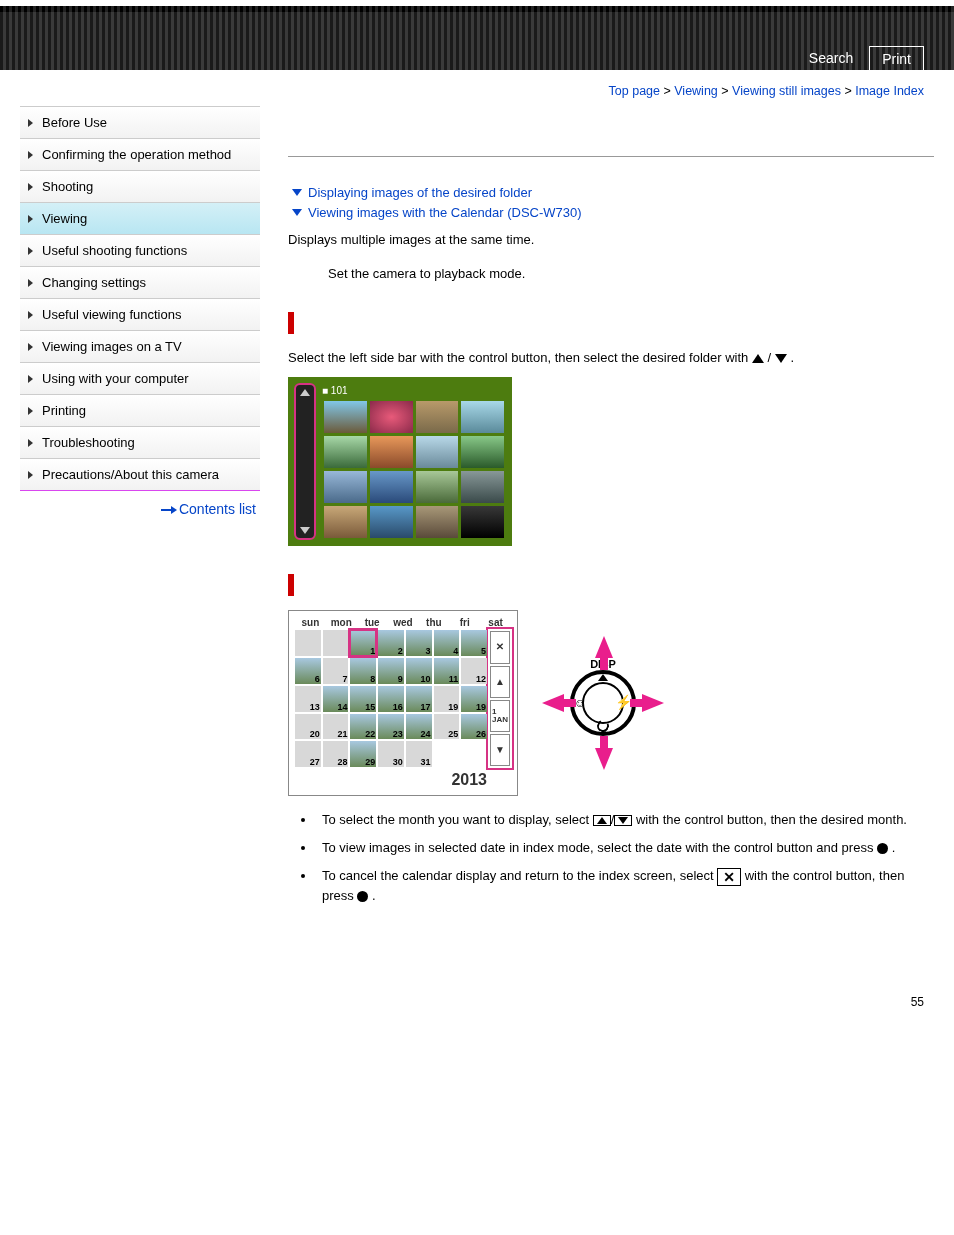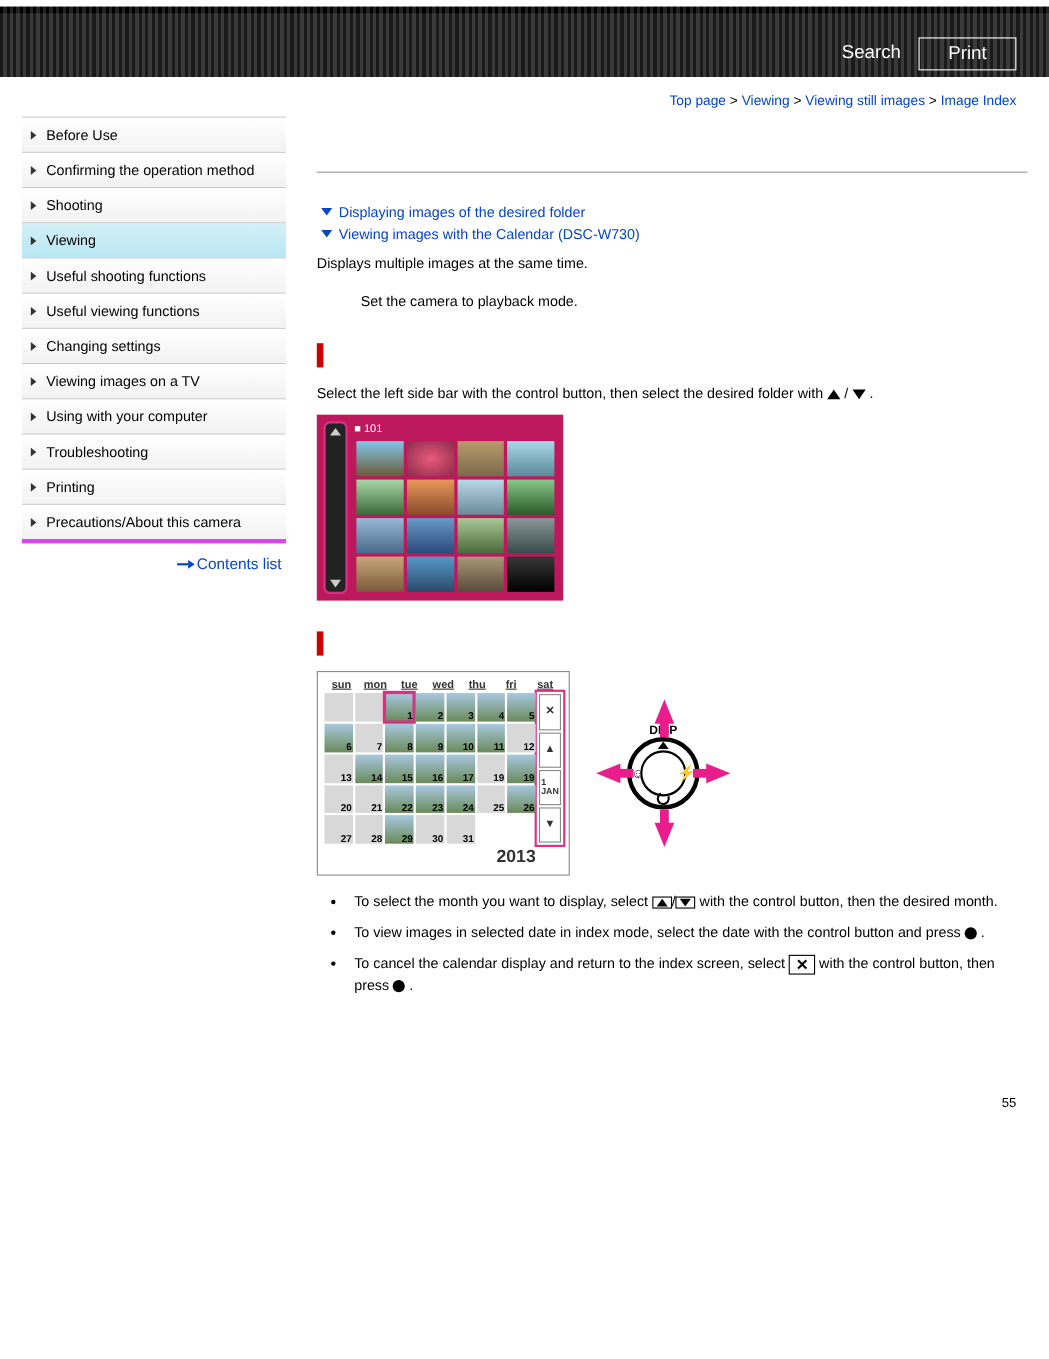--- a/index.html
+++ b/index.html
@@ -25,43 +25,44 @@
   .banner-buttons {
     position: absolute;
     right: 30px;
     top: 28px;
     display: flex;
     gap: 10px;
   }
   .banner-btn {
     border: 1px solid #fff;
     color: #fff;
-    padding: 4px 26px;
-    font-size: 17px;
+    padding: 4px 12px;
+    font-size: 14px;
     background: transparent;
     cursor: pointer;
+    margin-top: 12px;
   }
   .banner-btn.search { border: none; padding-right:6px;}
   .breadcrumb {
     text-align: right;
     padding: 14px 30px 8px 10px;
     font-size: 12.5px;
   }
   .breadcrumb a { color: #0645c8; text-decoration: none; cursor:pointer;}
   .breadcrumb span.sep { color: #000; }
   .layout {
     display: flex;
     padding: 0 20px 40px 20px;
     gap: 28px;
     align-items: flex-start;
   }
   .sidebar {
     width: 240px;
     flex-shrink: 0;
-    border-bottom: 4px solid #d946ef;
+    border-bottom: 1px solid #d946ef;
   }
   .nav-item {
     border-top: 1px solid #ccc;
     padding: 8px 8px 8px 22px;
     position: relative;
     font-size: 13px;
     cursor: pointer;
     background: linear-gradient(#fff, #f2f2f2);
   }
   .nav-item::before {
@@ -133,21 +134,21 @@
     display:inline-block; border:1px solid #000; padding:1px 3px; vertical-align:middle; line-height:0;
   }
   .btn-box .tri-up, .btn-box .tri-down{ border-left-width:5px;border-right-width:5px;}
   .btn-box .tri-up{border-bottom-width:7px;}
   .btn-box .tri-down{border-top-width:7px;}
   .x-glyph{ font-weight:bold; font-size:14px; line-height:1; padding:0 2px;}
   .bullets { margin: 14px 0 0 28px; }
   .bullets li { margin: 8px 0; line-height:1.55; padding-left:6px;}
   
   .img-index {
-    width: 224px; background:#be185d; padding:8px; position:relative;text-align:right;
+    width: 224px; background:#4d7c0f; padding:8px; position:relative;text-align:right;
   }
   .img-index .side-col{
     position:absolute; left:6px; top:6px; bottom:6px; width:22px;
     border:2px solid #d63384; border-radius:6px;
     background:#222;
     display:flex; flex-direction:column; justify-content:space-between; align-items:center;
     padding:4px 0;
   }
   .img-index .side-col .t{ width:0;height:0;border-left:5px solid transparent;border-right:5px solid transparent;border-bottom:7px solid #ccc;}
   .img-index .side-col .b{ width:0;height:0;border-left:5px solid transparent;border-right:5px solid transparent;border-top:7px solid #ccc;}
@@ -170,21 +171,21 @@
   .img-index .cell:nth-child(12){background:linear-gradient(#889898,#3a4a4a);}
   .img-index .cell:nth-child(13){background:linear-gradient(#c8a878,#7a5a3a);}
   .img-index .cell:nth-child(14){background:linear-gradient(#5898c8,#2a4a6a);}
   .img-index .cell:nth-child(15){background:linear-gradient(#a89878,#5a4a3a);}
   .img-index .cell:nth-child(16){background:linear-gradient(#383838,#000);}
   
   .cal-wrap{ display:flex; gap:30px; align-items:center; margin-top:14px;}
   .calendar{
     width:230px; border:1px solid #888; padding:6px; font-size:10px; color:#333; background:#fff;
   }
-  .cal-head{ display:grid; grid-template-columns:repeat(7,1fr); text-align:center; margin-bottom:2px; font-weight:bold;text-decoration:underline;}
+  .cal-head{ display:grid; grid-template-columns:repeat(7,1fr); text-align:center; margin-bottom:2px; font-weight:bold;}
   .cal-grid{ display:grid; grid-template-columns:repeat(7,1fr) 22px; gap:2px;}
   .cal-cell{ aspect-ratio:1/1; background:#d8d8d8; position:relative; font-size:9px;}
   .cal-cell.img{ background:linear-gradient(#a8c8e0,#6a8a5a);}
   .cal-cell .n{ position:absolute; right:1px; bottom:0; font-weight:bold; color:#000;}
   .cal-cell.hl{ outline:3px solid #d63384; outline-offset:-1px; z-index:2;}
   .cal-side{ grid-row:1/span 5; grid-column:8; display:flex; flex-direction:column; gap:2px; outline:2px solid #d63384; outline-offset:1px; padding:1px;}
   .cal-side .sb{ flex:1; border:1px solid #888; display:flex; align-items:center; justify-content:center; font-weight:bold; font-size:10px; line-height:1;}
   .cal-year{ text-align:right; font-size:16px; font-weight:bold; padding:4px 24px 0 0;}
   .control-dial{ width:110px; height:130px; position:relative;}
   .dial-ring{ position:absolute; left:22px; top:32px; width:66px; height:66px; border:4px solid #000; border-radius:50%;}
@@ -226,26 +227,26 @@
 </div>
 
 <div class="layout">
   <div>
     <div class="sidebar">
       <div class="nav-item">Before Use</div>
       <div class="nav-item">Confirming the operation method</div>
       <div class="nav-item">Shooting</div>
       <div class="nav-item active">Viewing</div>
       <div class="nav-item">Useful shooting functions</div>
+      <div class="nav-item">Changing settings</div>
       <div class="nav-item">Useful viewing functions</div>
-      <div class="nav-item">Changing settings</div>
       <div class="nav-item">Viewing images on a TV</div>
       <div class="nav-item">Using with your computer</div>
+      <div class="nav-item">Printing</div>
       <div class="nav-item">Troubleshooting</div>
-      <div class="nav-item">Printing</div>
       <div class="nav-item">Precautions/About this camera</div>
     </div>
     <div class="contents-link">
       <span class="arrow-right"></span><a>Contents list</a>
     </div>
   </div>
 
   <div class="content">
     <div class="page-title-sep"></div>
 

